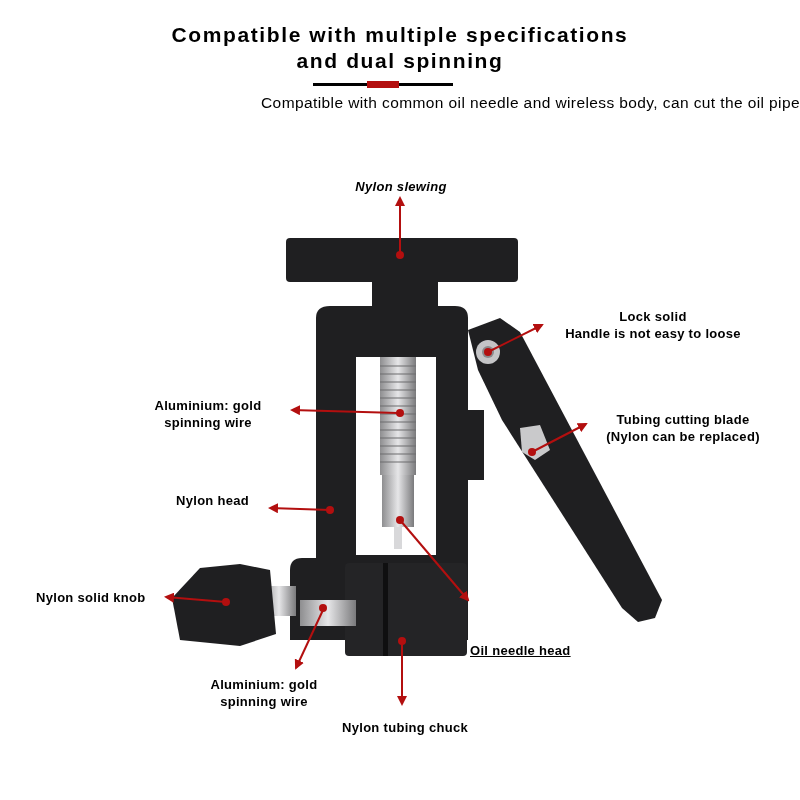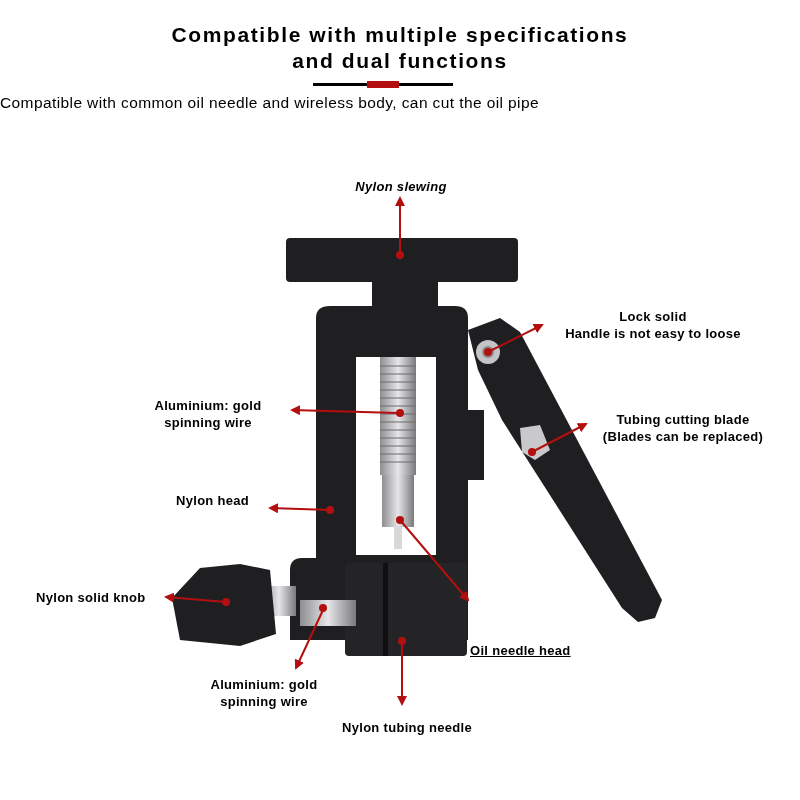--- a/index.html
+++ b/index.html
@@ -2,30 +2,30 @@
 <html><head>
   <meta charset="utf-8">
   <style>
     html, body { margin: 0; padding: 0; background: #ffffff; }
     body { width: 800px; height: 800px; position: relative; overflow: hidden; font-family: "Liberation Sans", sans-serif; color: #000; }
     .title { position: absolute; left: 0; width: 800px; text-align: center; font-weight: bold; font-size: 21px; letter-spacing: 1.6px; line-height: 26px; }
     .title.l1 { top: 22px; }
     .title.l2 { top: 48px; }
     .divider { position: absolute; top: 83px; left: 313px; width: 140px; height: 3px; background: #000; }
     .divider .accent { position: absolute; left: 54px; top: -2px; width: 32px; height: 7px; background: #b30f0f; }
-    .subtitle { position: absolute; top: 94px; left: 0; width: 800px; text-align: left; font-size: 15.5px; letter-spacing: 0.4px; }
+    .subtitle { position: absolute; top: 94px; left: 0; width: 800px; text-align: right; font-size: 15.5px; letter-spacing: 0.4px; }
     .label { position: absolute; font-weight: bold; font-size: 13px; letter-spacing: 0.3px; line-height: 17px; white-space: nowrap; }
     .label.center { text-align: center; }
     svg.art { position: absolute; left: 0; top: 0; }
   </style>
 </head>
 <body>
 
 <div class="title l1">Compatible with multiple specifications</div>
-<div class="title l2">and dual functions</div>
+<div class="title l2">and dual spinning</div>
 <div class="divider">
   <div class="accent"></div>
 </div>
 <div class="subtitle">Compatible with common oil needle and wireless body, can cut the oil pipe</div>
 
 <svg class="art" width="800" height="800" viewBox="0 0 800 800">
   <defs>
     <linearGradient id="metalG" x1="0" x2="1" y1="0" y2="0">
       <stop offset="0" stop-color="#8e8e90"></stop>
       <stop offset="0.5" stop-color="#e6e6e8"></stop>
@@ -117,30 +117,30 @@
 <div class="label center" style="left:548px; top:308px; width:210px;">
   <div>Lock solid</div>
   <div>Handle is not easy to loose</div>
 </div>
 <div class="label center" style="left:146px; top:397px; width:124px;">
   <div>Aluminium: gold</div>
   <div>spinning wire</div>
 </div>
 <div class="label center" style="left:588px; top:411px; width:190px;text-align:center;">
   <div>Tubing cutting blade</div>
-  <div>(Blades can be replaced)</div>
+  <div>(Nylon can be replaced)</div>
 </div>
 <div class="label" style="left:176px; top:492px;">
   <div>Nylon head</div>
 </div>
 <div class="label" style="left:36px; top:589px;">
   <div>Nylon solid knob</div>
 </div>
 <div class="label" style="left:470px; top:642px;text-decoration:underline;">
   <div>Oil needle head</div>
 </div>
 <div class="label center" style="left:202px; top:676px; width:124px;">
   <div>Aluminium: gold</div>
   <div>spinning wire</div>
 </div>
 <div class="label" style="left:342px; top:719px;">
-  <div>Nylon tubing needle</div>
+  <div>Nylon tubing chuck</div>
 </div>
 
 </body></html>

